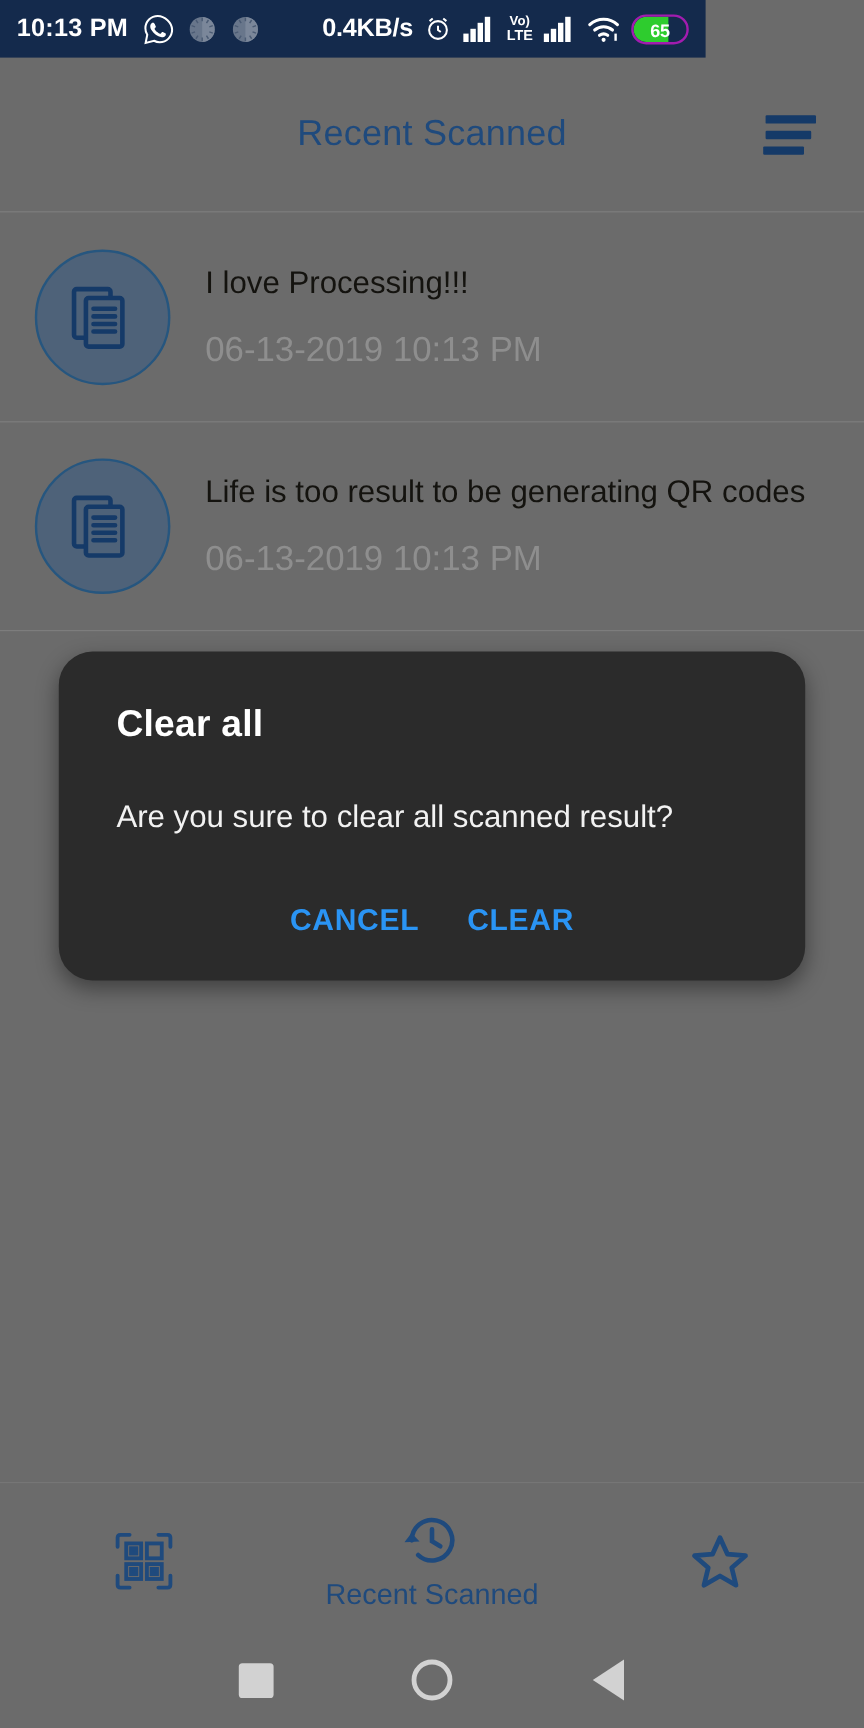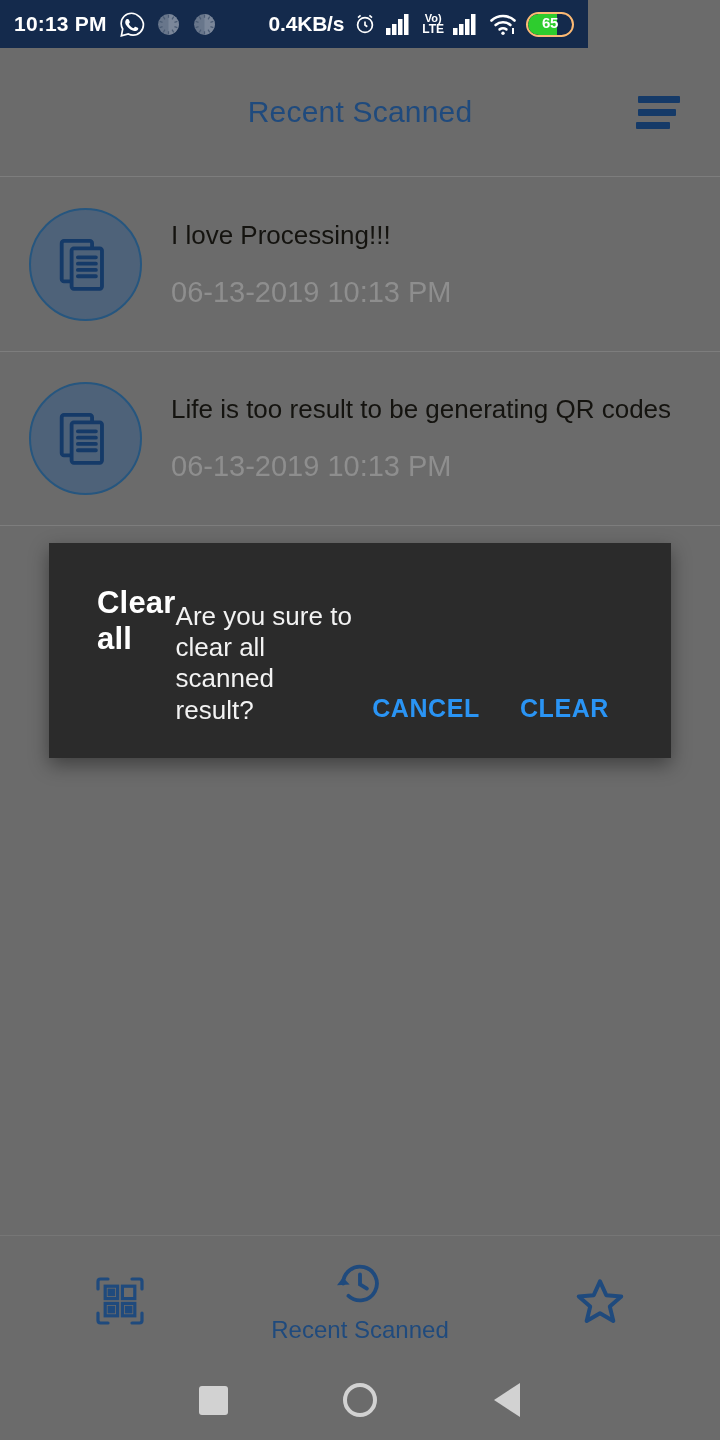--- a/index.html
+++ b/index.html
@@ -28,22 +28,22 @@
 
   .volte {
     display:flex; flex-direction:column; align-items:center;
     line-height:.95; font-weight:bold;
   }
   .volte span:first-child { font-size:11px; }
   .volte span:last-child { font-size:12px; }
 
   .battery {
     position:relative; width:48px; height:25px;
-    border:2px solid #fdba74; border-radius:13px;
-    display:flex; align-items:flex-start; justify-content:center;
+    border:2px solid #a21caf; border-radius:13px;
+    display:flex; align-items:flex-end; justify-content:center;
     overflow:hidden;
   }
   .battery .fill {
     position:absolute; left:0; top:0; bottom:0; width:65%;
     background:#2ecc2e; border-radius:11px 0 0 11px;
   }
   .battery .pct {
     position:relative; font-size:15px; font-weight:bold; color:#ffffff;
     z-index:2; letter-spacing:-.3px;
   }
@@ -83,31 +83,31 @@
     border:2px solid #26567f;
     display:flex; align-items:center; justify-content:center;
   }
   .item-text { margin-left:29px; display:flex; flex-direction:column; gap:28px; }
   .item-title { font-size:26px; color:#14130f; line-height:1.05; }
   .item-time { font-size:29px; color:#8e8e8e; line-height:1; }
 
   
   .scrim { position:absolute; inset:0; background:transparent; }
   .dialog {
-    position:absolute; left:49px; top:543px; width:622px; height:215px;
+    position:absolute; left:49px; top:543px; width:622px; height:274px;
     background:#2b2b2b;
     box-shadow:0 7px 18px rgba(0,0,0,.40);
     padding:42px 48px 0 48px;
-    display:flex; flex-direction:row;
+    display:flex; flex-direction:column;border-radius:28px;
   }
   .dialog-title {
     font-size:31px; font-weight:bold; color:#ffffff; letter-spacing:.2px;
   }
   .dialog-msg {
-    margin-top:16px; font-size:26px; color:#f2f2f2; line-height:1.2;
+    margin-top:44px; font-size:26px; color:#f2f2f2; line-height:1.2;
   }
   .dialog-actions {
     margin-top:auto; margin-bottom:25px;
     display:flex; justify-content:center; align-items:center; gap:12px;
   }
   .dlg-btn {
     background:none; border:none; cursor:pointer;
     color:#2a94f4; font-size:25px; font-weight:bold;
     font-family:"Liberation Sans", sans-serif;
     letter-spacing:.6px; padding:10px 14px;

